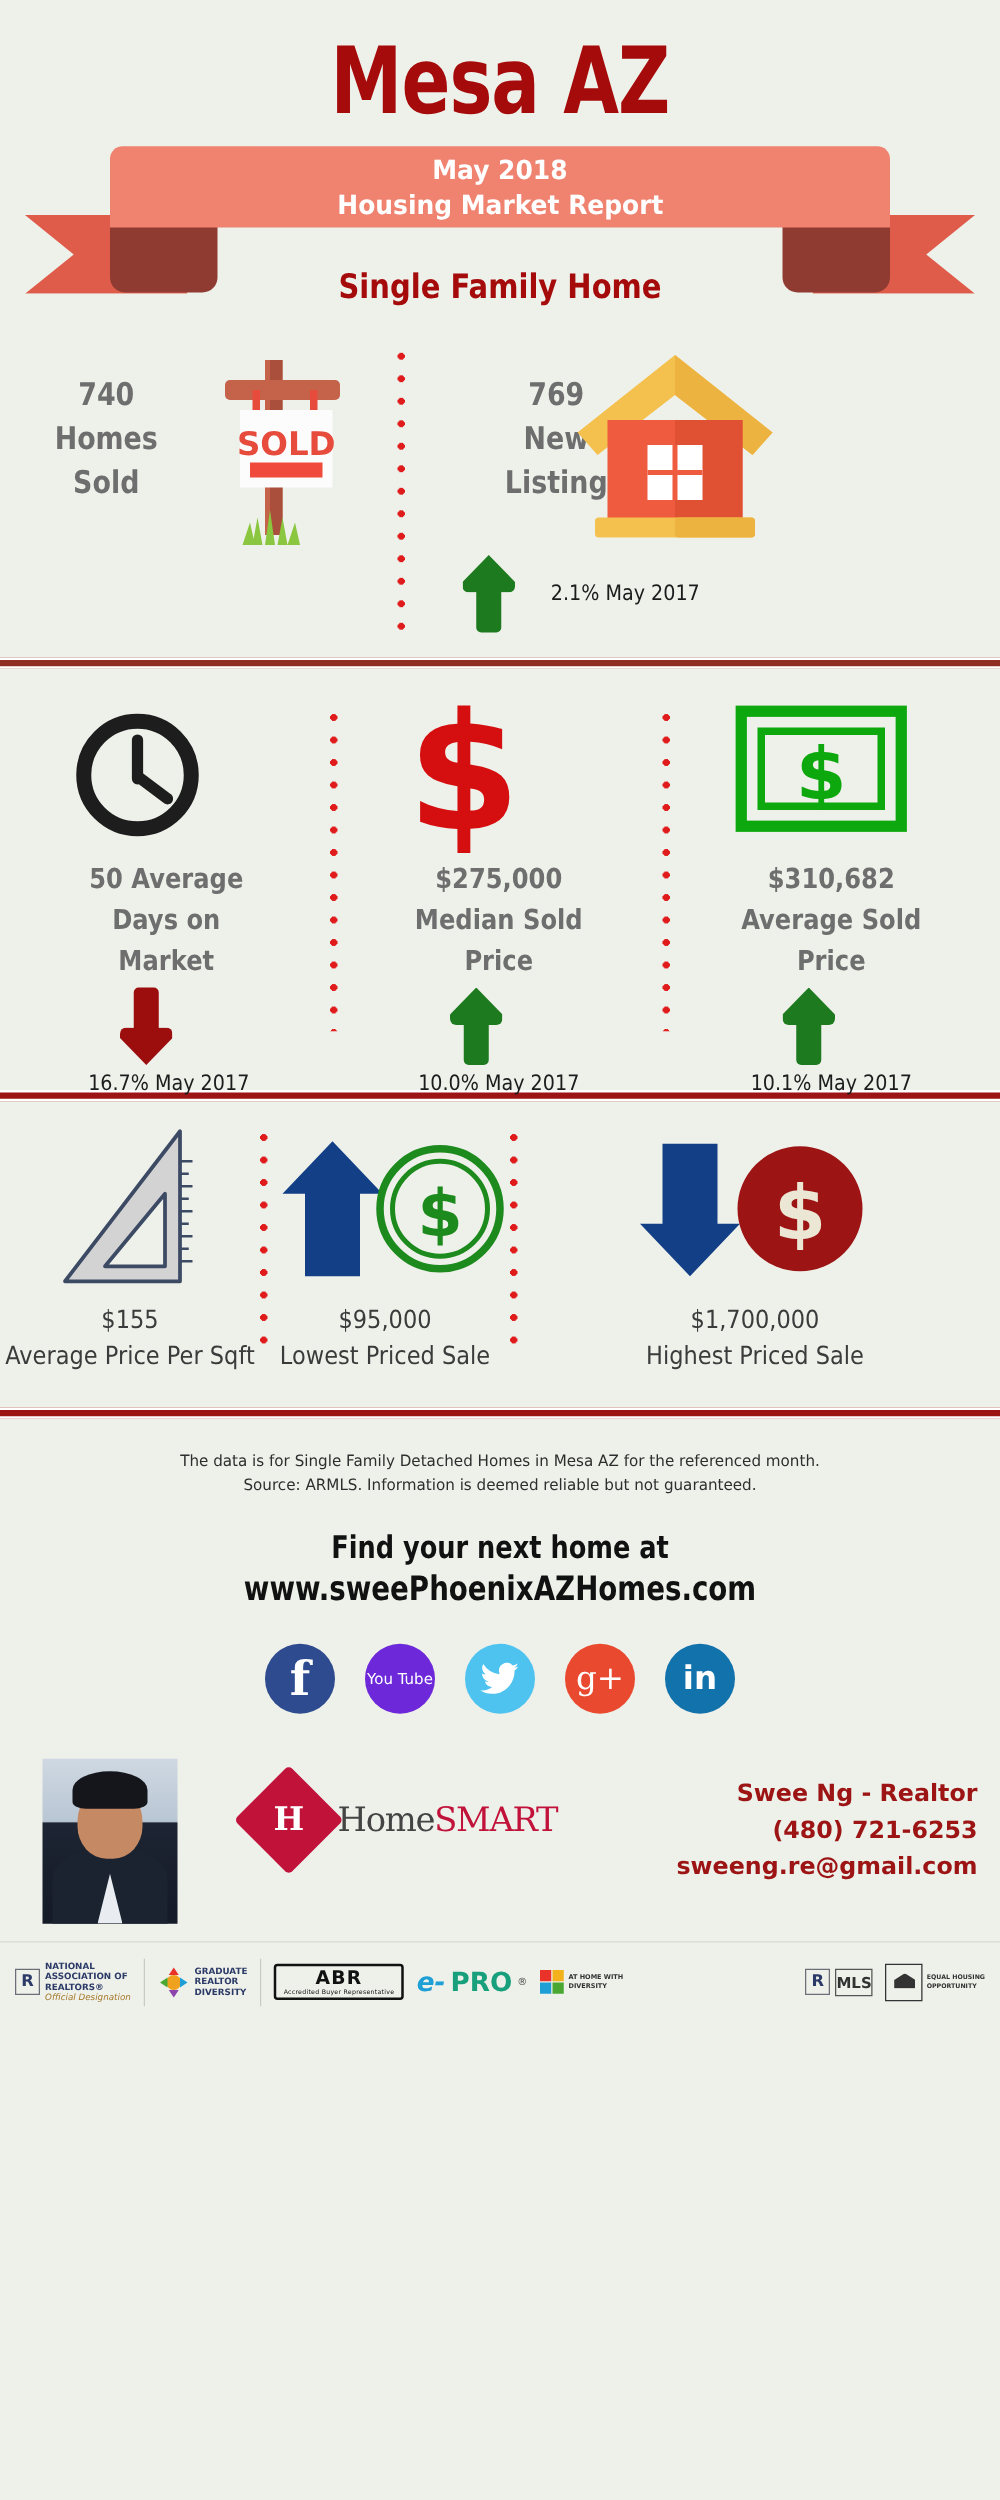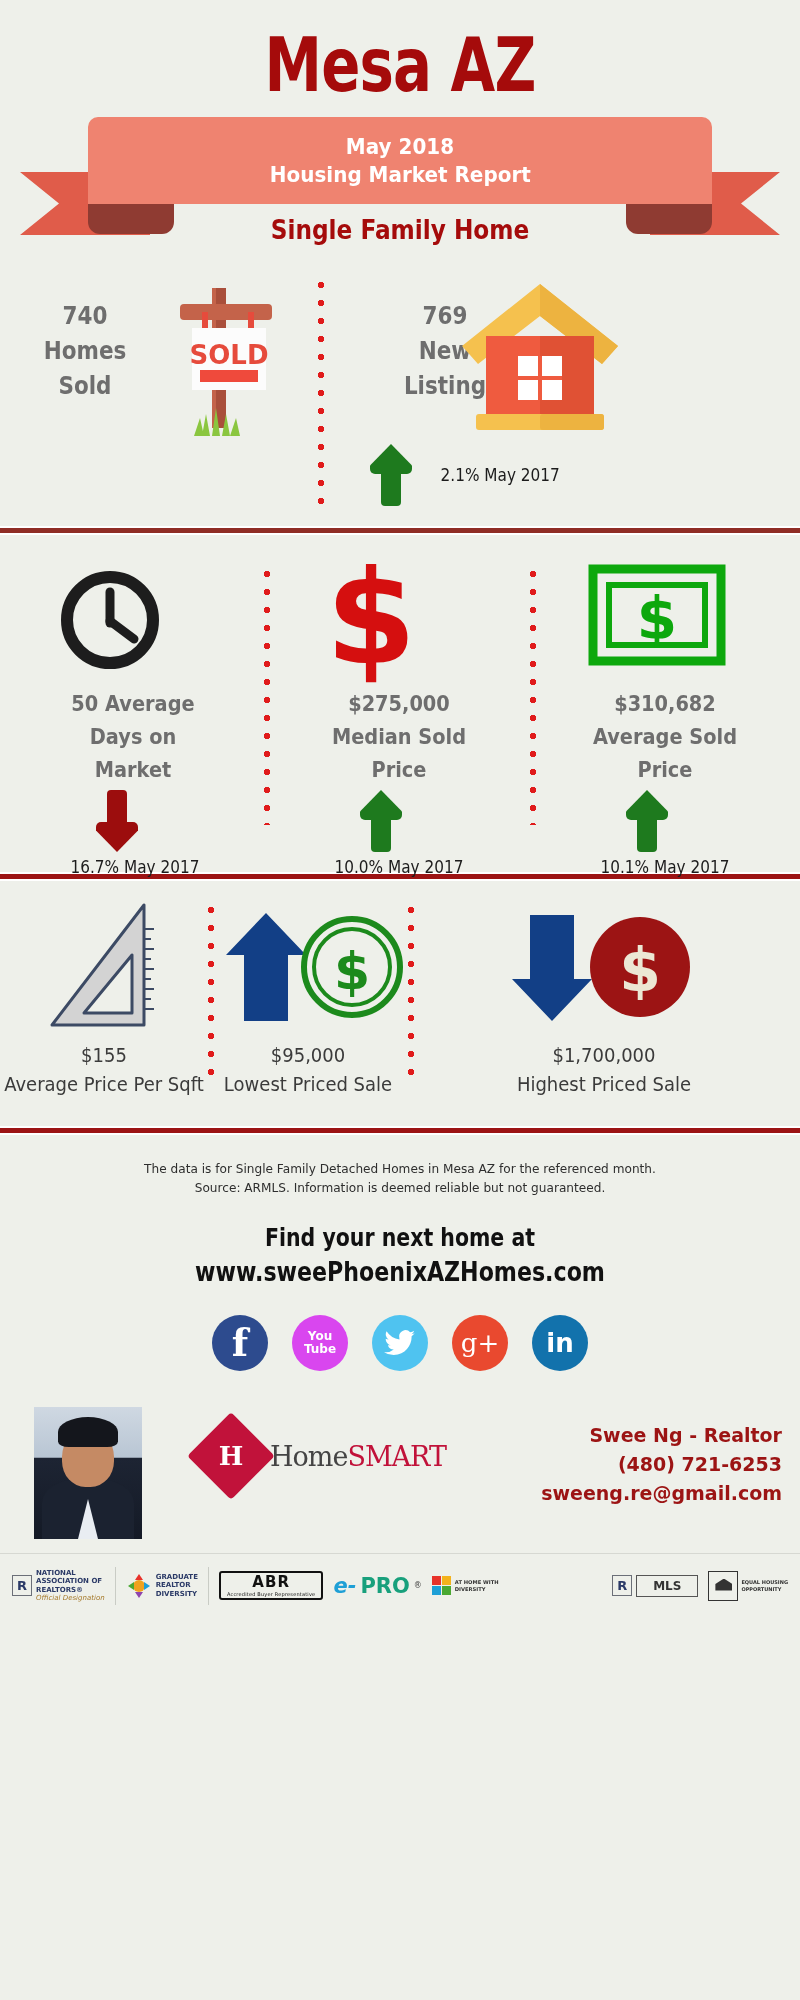--- a/index.html
+++ b/index.html
@@ -32,21 +32,21 @@
   }
   .ribbon-tail.left  { left: 20px;  clip-path: polygon(0 0, 100% 0, 100% 100%, 0 100%, 30% 50%); }
   .ribbon-tail.right { right: 20px; clip-path: polygon(0 0, 100% 0, 70% 50%, 100% 100%, 0 100%); }
   .ribbon-fold {
     position: absolute; top: 55px; height: 62px; width: 86px;
     background: #8f3b32; border-radius: 0 0 12px 12px;
   }
   .ribbon-fold.left  { left: 88px; }
   .ribbon-fold.right { right: 88px; }
   .ribbon-body {
-    position: absolute; top: 0px; left: 88px; width: 624px; height: 87px;
+    position: absolute; top: 0px; left: 88px; width: 624px; height: 65px;
     background: #ef8370; border-radius: 10px 10px 0 0;
     display: flex; flex-direction: column; align-items: center; justify-content: center;
   }
   .ribbon-body div {
     color: #ffffff; font-family: "DejaVu Sans", sans-serif; font-weight: bold;
     font-size: 21px; line-height: 28px; transform: scaleX(0.95); white-space: nowrap;
   }
   .prop-type {
     position: absolute; top: 214px; left: 0; width: 800px; text-align: center;
     color: #a50b0b; font-family: "DejaVu Sans", sans-serif; font-weight: bold;
@@ -117,21 +117,21 @@
   }
   .cta { width: 800px; text-align: center; margin-top: 26px; }
   .cta .l1 { color: #111; font-family: "DejaVu Sans", sans-serif; font-weight: bold;
              font-size: 25px; transform: scaleX(0.82); }
   .cta .l2 { color: #111; font-family: "DejaVu Sans", sans-serif; font-weight: bold;
              font-size: 27px; transform: scaleX(0.82); margin-top: 4px; }
   .socials { width: 800px; display: flex; justify-content: center; gap: 24px; margin-top: 28px; }
   .soc { width: 56px; height: 56px; border-radius: 50%; display: flex;
          align-items: center; justify-content: center; color: #fff; }
   .soc.fb { background: #2d4b8e; font-family: "DejaVu Serif", serif; font-weight: bold; font-size: 38px; line-height: 1; }
-  .soc.yt { background: #d946ef; font-family: "DejaVu Sans", sans-serif; font-weight: bold;
+  .soc.yt { background: #6d28d9; font-family: "DejaVu Sans", sans-serif; font-weight: normal;
             font-size: 12px; line-height: 13px; text-align: center; }
   .soc.tw { background: #4fc3f0; }
   .soc.gp { background: #e9492f; font-family: "DejaVu Serif", serif; font-size: 26px; }
   .soc.li { background: #1272ac; font-family: "DejaVu Sans", sans-serif; font-weight: bold; font-size: 26px; justify-content: center; }
 
   .agentrow { position: relative; width: 800px; height: 140px; margin-top: 36px; }
   .photo {
     position: absolute; left: 34px; top: 0; width: 108px; height: 132px;
     background: linear-gradient(#cfd8e2 0%, #b9c6d4 38%, #1d2433 39%, #141a26 100%);
     overflow: hidden;
@@ -166,21 +166,21 @@
   .abr .big { font-size: 15px; font-weight: bold; letter-spacing: 1px; color: #111; line-height: 17px; }
   .abr .sm { font-size: 5px; color: #111; letter-spacing: .2px; }
   .epro { display: flex; align-items: center; }
   .epro .e { color: #1e9fd6; font-size: 21px; font-weight: bold; font-style: italic; }
   .epro .p { color: #18a07c; font-size: 21px; font-weight: bold; }
   .epro .reg { font-size: 8px; color: #444; vertical-align: super; }
   .divbox { display: grid; grid-template-columns: 9px 9px; grid-template-rows: 9px 9px; gap: 1px; }
   .divbox i:nth-child(1){background:#e8322a;} .divbox i:nth-child(2){background:#f3b21c;}
   .divbox i:nth-child(3){background:#1e9fd6;} .divbox i:nth-child(4){background:#4aa832;}
   .divtxt { font-size: 5.2px; line-height: 6.6px; color: #333; font-weight: bold; }
-  .mlsbadge { border: 1px solid #555; padding: 3px 16px; font-size: 12px; font-weight: bold;
+  .mlsbadge { border: 1px solid #555; padding: 3px 0; font-size: 12px; font-weight: bold;
               color: #333; font-family: "DejaVu Sans", sans-serif; }
   .eho { display: flex; align-items: center; gap: 3px; }
   .eho-ic { width: 30px; height: 30px; border: 1px solid #333; position: relative; }
   .eho-ic::after { content: ""; position: absolute; left: 6px; top: 7px; width: 17px; height: 12px;
                    background: #333; clip-path: polygon(50% 0, 100% 45%, 100% 100%, 0 100%, 0 45%); }
   .eho-tx { font-size: 5px; line-height: 6.4px; color: #333; font-weight: bold; }
 </style>
 </head>
 <body>
 

